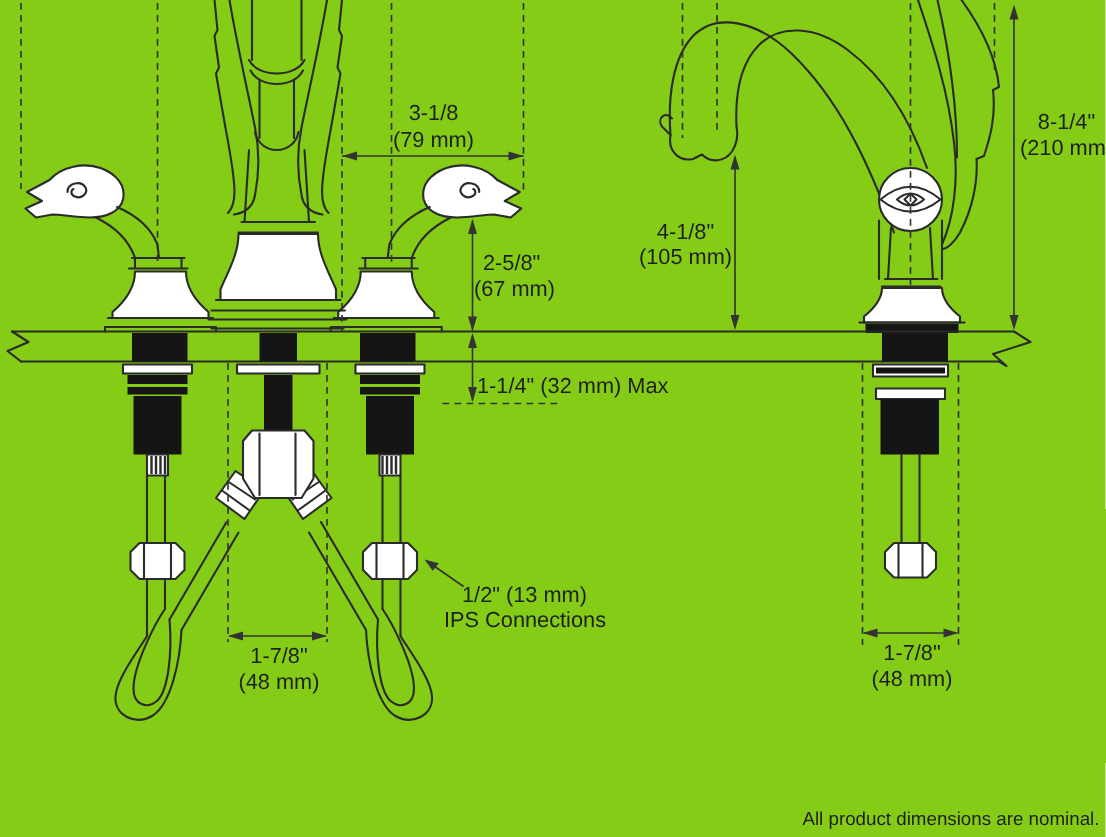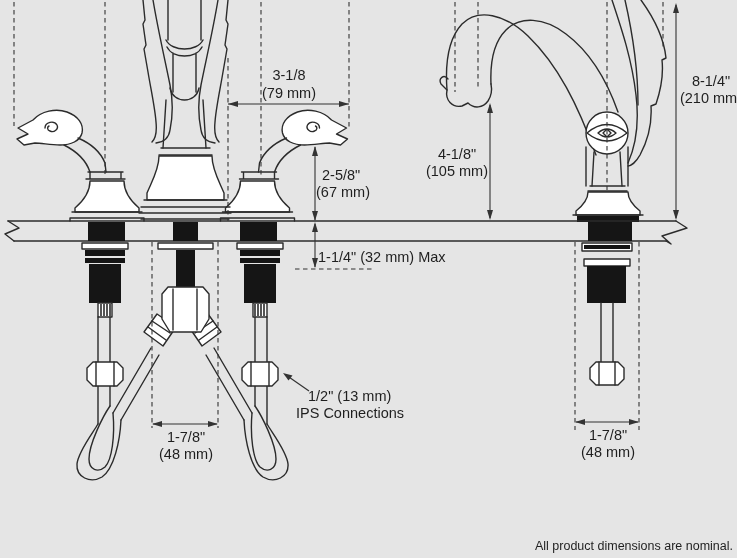--- a/index.html
+++ b/index.html
@@ -1,19 +1,19 @@
 <!DOCTYPE html>
 <html><head>
 <meta charset="utf-8">
 <style>
   html,body{margin:0;padding:0;background:#ffffff;}
   .stage{
     position:relative;
     width:737px;height:558px;
-    background:#e5e5e5;
+    background:#84cc16;
     font-family:"Liberation Sans", sans-serif;
     overflow:hidden;
   }
   svg{display:block;}
   .dim-text{
     font-family:"Liberation Sans", sans-serif;
     font-size:14.5px;
     fill:#1f1f1f;
   }
   .foot-text{

